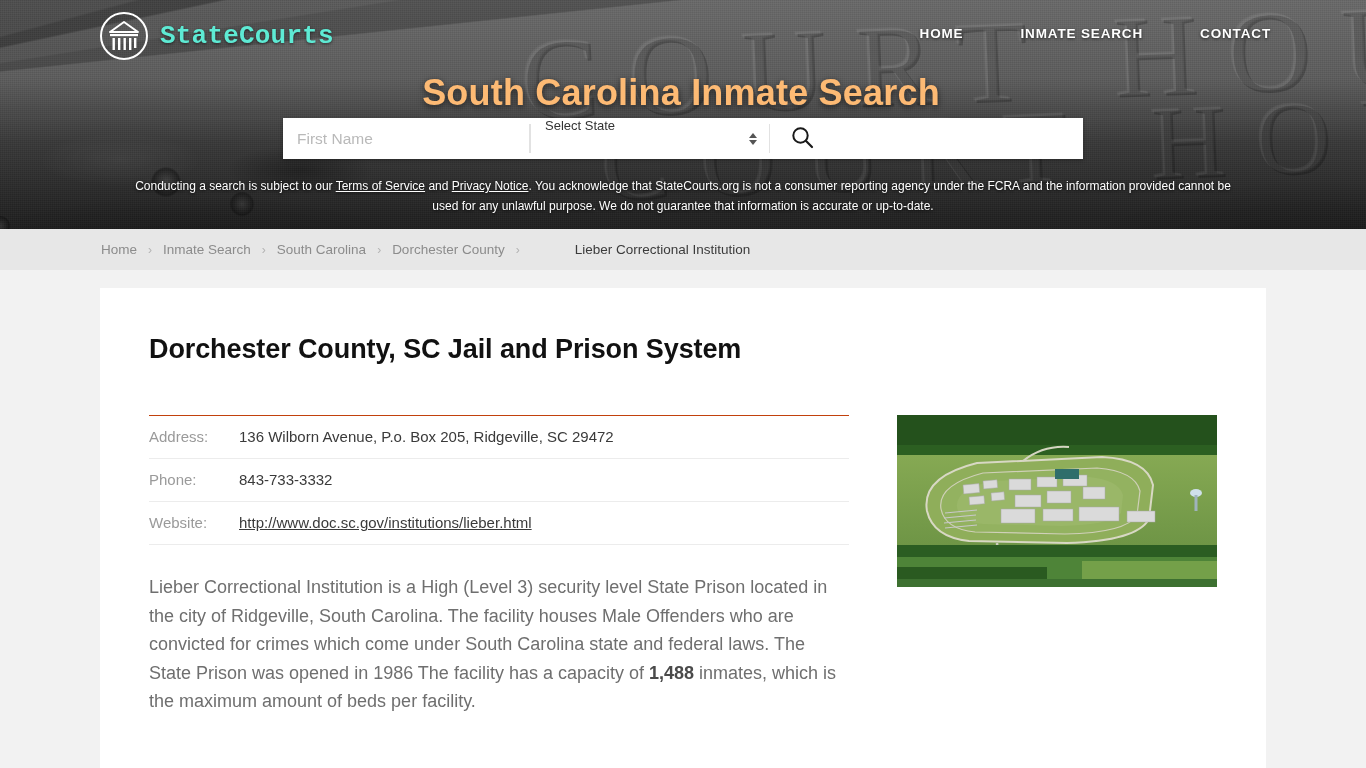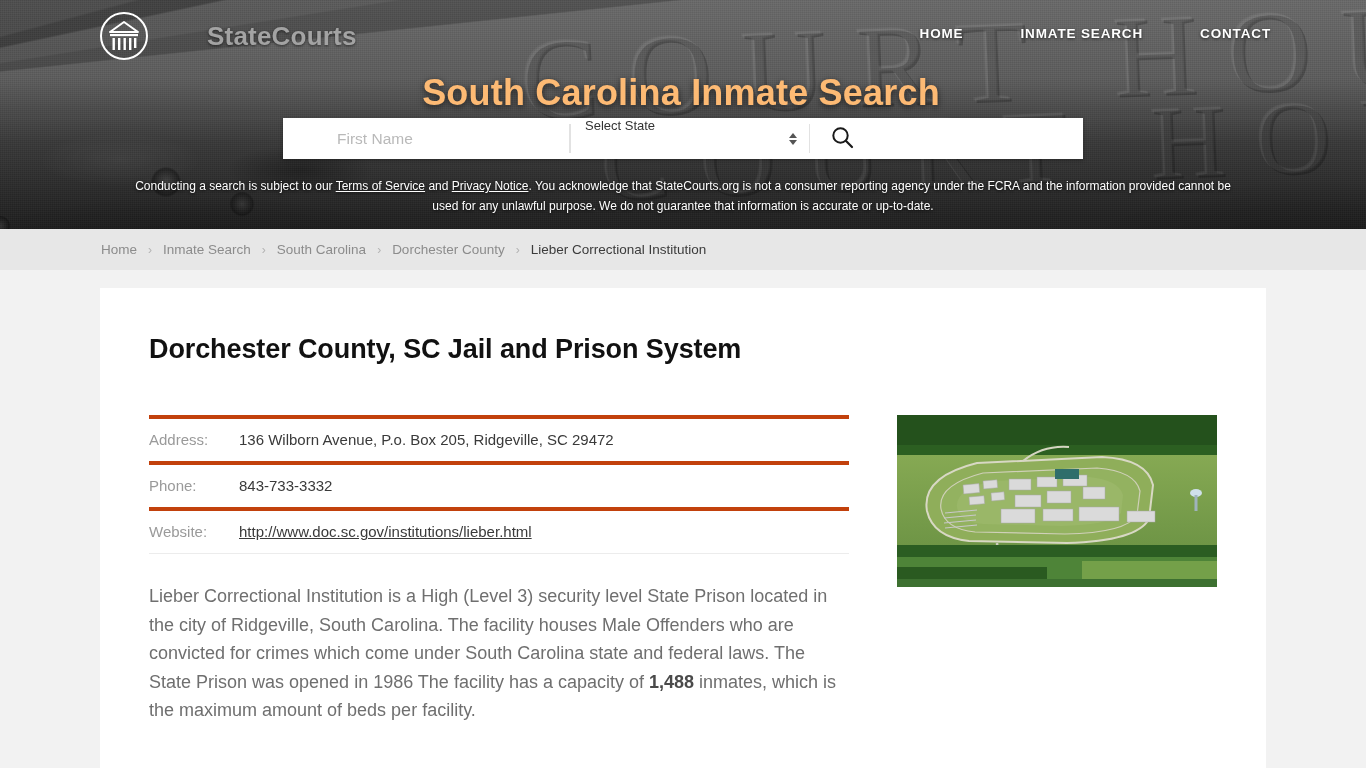--- a/index.html
+++ b/index.html
@@ -72,25 +72,24 @@
   }
 
   
   .brand {
     position: absolute; left: 99px; top: 11px;
     display: flex; align-items: center; gap: 11px;
     z-index: 6;
   }
   .brand-mark { width: 50px; height: 50px; display: block; }
   .brand-name {
-    font-family: Liberation Sans, sans-serif;
-    font-size: 26px; font-weight: 700; color: #a3a3a3;
+    font-family: Liberation Mono, monospace;
+    font-size: 26px; font-weight: 700; color: #5eead4;
     letter-spacing: 0.2px;
     text-shadow: 0 1px 3px rgba(0,0,0,0.55);
-    margin-left: 47px;
   }
 
   
   .nav {
     position: absolute; right: 95px; top: 26px;
     display: flex; align-items: center; gap: 57px;
     z-index: 6;
   }
   .nav a {
     color: #ffffff; font-size: 13.5px; font-weight: 700;
@@ -117,21 +116,20 @@
     display: flex; align-items: stretch;
     z-index: 6;
     box-shadow: 0 1px 4px rgba(0,0,0,0.3);
   }
   .searchbar input[type=text] {
     border: 0; outline: none;
     font-family: "Liberation Sans", sans-serif;
     font-size: 15.5px; color: #333;
     padding: 0 14px;
     background: transparent;
-    margin-left: 40px;
   }
   .searchbar input::placeholder { color: #b9b9b9; }
   .f-first { width: 246px; }
   .f-last  { width: 250px; }
   .vsep { width: 1px; background: #e2e2e2; margin: 6px 0; flex: 0 0 1px; }
   .f-state {
     position: relative;
     width: 238px;
     display: flex; align-items: flex-start;
     padding: 0 14px;
@@ -174,21 +172,21 @@
     background: #e7e7e7;
     display: flex; align-items: center;
     padding-left: 101px;
   }
   .crumbs { display: flex; align-items: center; font-size: 13.5px; }
   .crumbs a { color: #8c8c8c; text-decoration: none; }
   .crumbs .sep {
     color: #b4b4b4; margin: 0 11px;
     font-size: 12px; line-height: 1;
   }
-  .crumbs .current { color: #3b3b3b; }
+  .crumbs .current { color: #3b3b3b; margin-left: 44px; }
 
   
   .card {
     position: relative;
     margin: 18px auto 0;
     width: 1166px;
     min-height: 480px;
     background: #ffffff;
     padding: 46px 49px 16px;
   }
@@ -199,21 +197,21 @@
   }
   .body-row { display: flex; align-items: flex-start; }
   .left-col { width: 700px; flex: 0 0 700px; }
   .right-col {
     margin-left: 48px;
     flex: 0 0 320px;
   }
 
   table.facts { width: 700px; border-collapse: collapse; }
   table.facts td {
-    border-top: 4px solid #c2410c;
+    border-top: 1px solid #c2410c;
     border-bottom: 1px solid #ececec;
     padding: 9px 0;
     font-size: 15px;
     line-height: 24px;
     vertical-align: top;
   }
   table.facts tr td:first-child {
     width: 90px;
     color: #9a9a9a;
     font-weight: 400;

